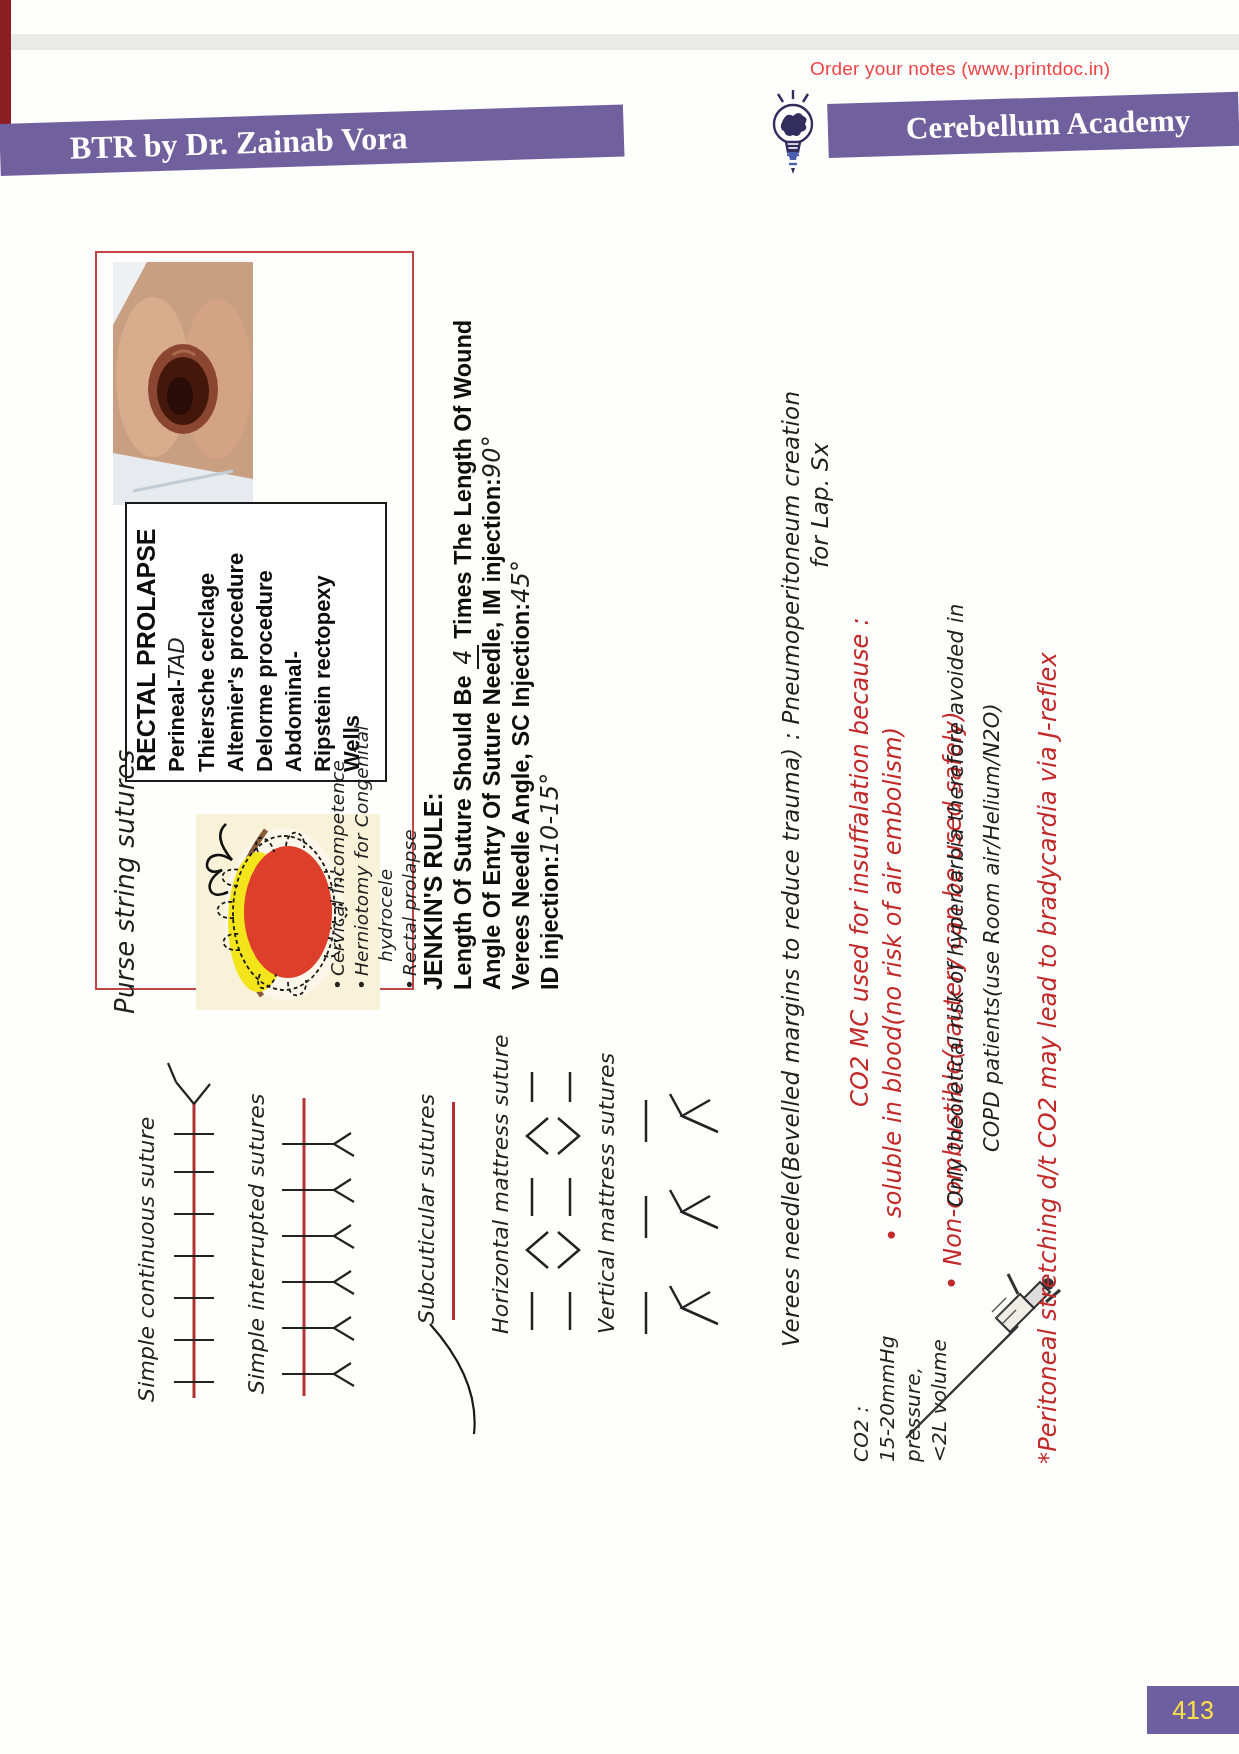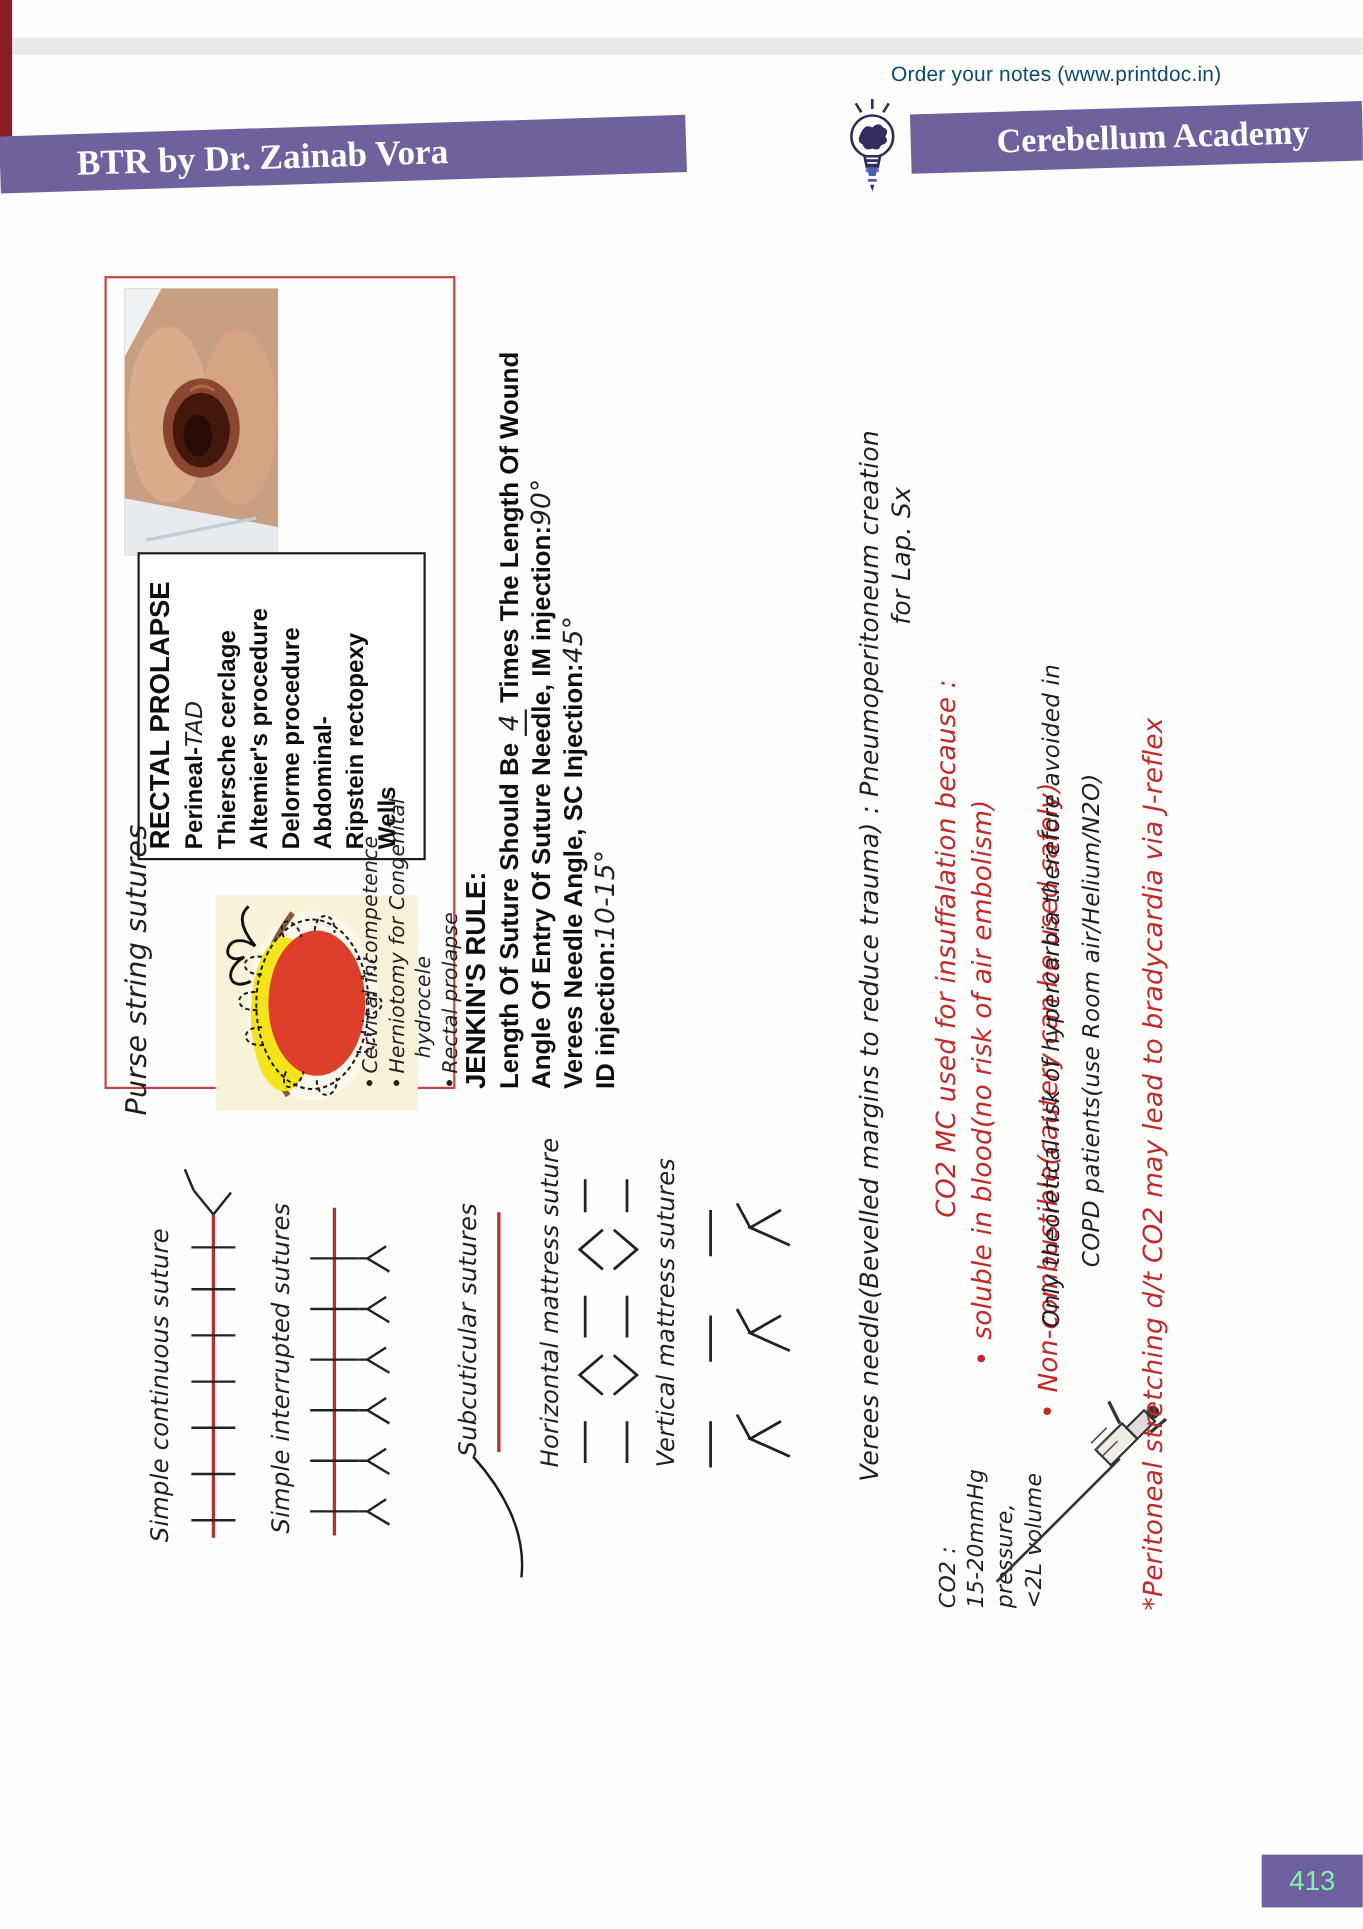--- a/index.html
+++ b/index.html
@@ -3,31 +3,31 @@
 <meta charset="utf-8">
 <style>
   html,body{margin:0;padding:0;background:#ffffff;}
   #page{position:relative;width:1239px;height:1754px;background:#fefefd;overflow:hidden;
         font-family:"Liberation Sans",sans-serif;color:#111;}
   .abs{position:absolute;}
   
   .gray-band{left:0;top:34px;width:1239px;height:16px;background:#eaeae8;}
   .red-strip{left:0;top:0;width:11px;height:149px;background:#8c1d22;}
   
-  .order-note{left:810px;top:58px;font-size:19px;color:#0c4a6e;letter-spacing:.2px;}
+  .order-note{left:810px;top:58px;font-size:19px;color:#ef4444;letter-spacing:.2px;}
   .banner{background:#70619e;color:#fff;font-family:"Liberation Serif",serif;font-weight:700;}
   .banner-left{left:0;top:124px;width:624px;height:52px;transform:rotate(-1.8deg);transform-origin:0 50%;
                display:flex;align-items:center;}
   .banner-left span{margin-left:70px;font-size:32px;}
   .banner-right{left:828px;top:104px;width:411px;height:54px;transform:rotate(-1.7deg);transform-origin:0 50%;
                 display:flex;align-items:center;}
   .banner-right span{margin-left:78px;font-size:31px;}
   .bulb{left:758px;top:86px;}
   
-  .page-num{left:1147px;top:1686px;width:92px;height:48px;background:#6e5fa1;color:#86efac;
+  .page-num{left:1147px;top:1686px;width:92px;height:48px;background:#6e5fa1;color:#fde047;
             display:flex;align-items:center;justify-content:center;font-size:25px;}
   
   .content-rot{left:80px;top:180px;width:1500px;height:1020px;
                transform-origin:0 0;transform:rotate(-90deg) translateX(-1500px);}
   .print{font-family:"Liberation Sans",sans-serif;font-weight:700;color:#0d0d0d;}
   .hand{font-family:"DejaVu Sans",sans-serif;font-style:italic;color:#1f1f1f;letter-spacing:.2px;}
   .hand-red{font-family:"DejaVu Sans",sans-serif;font-style:italic;color:#c22a2a;letter-spacing:.2px;}
   .nowrap{white-space:nowrap;}
   
   .red-box{left:690px;top:15px;width:735px;height:315px;border:2px solid #c24444;background:transparent;}

